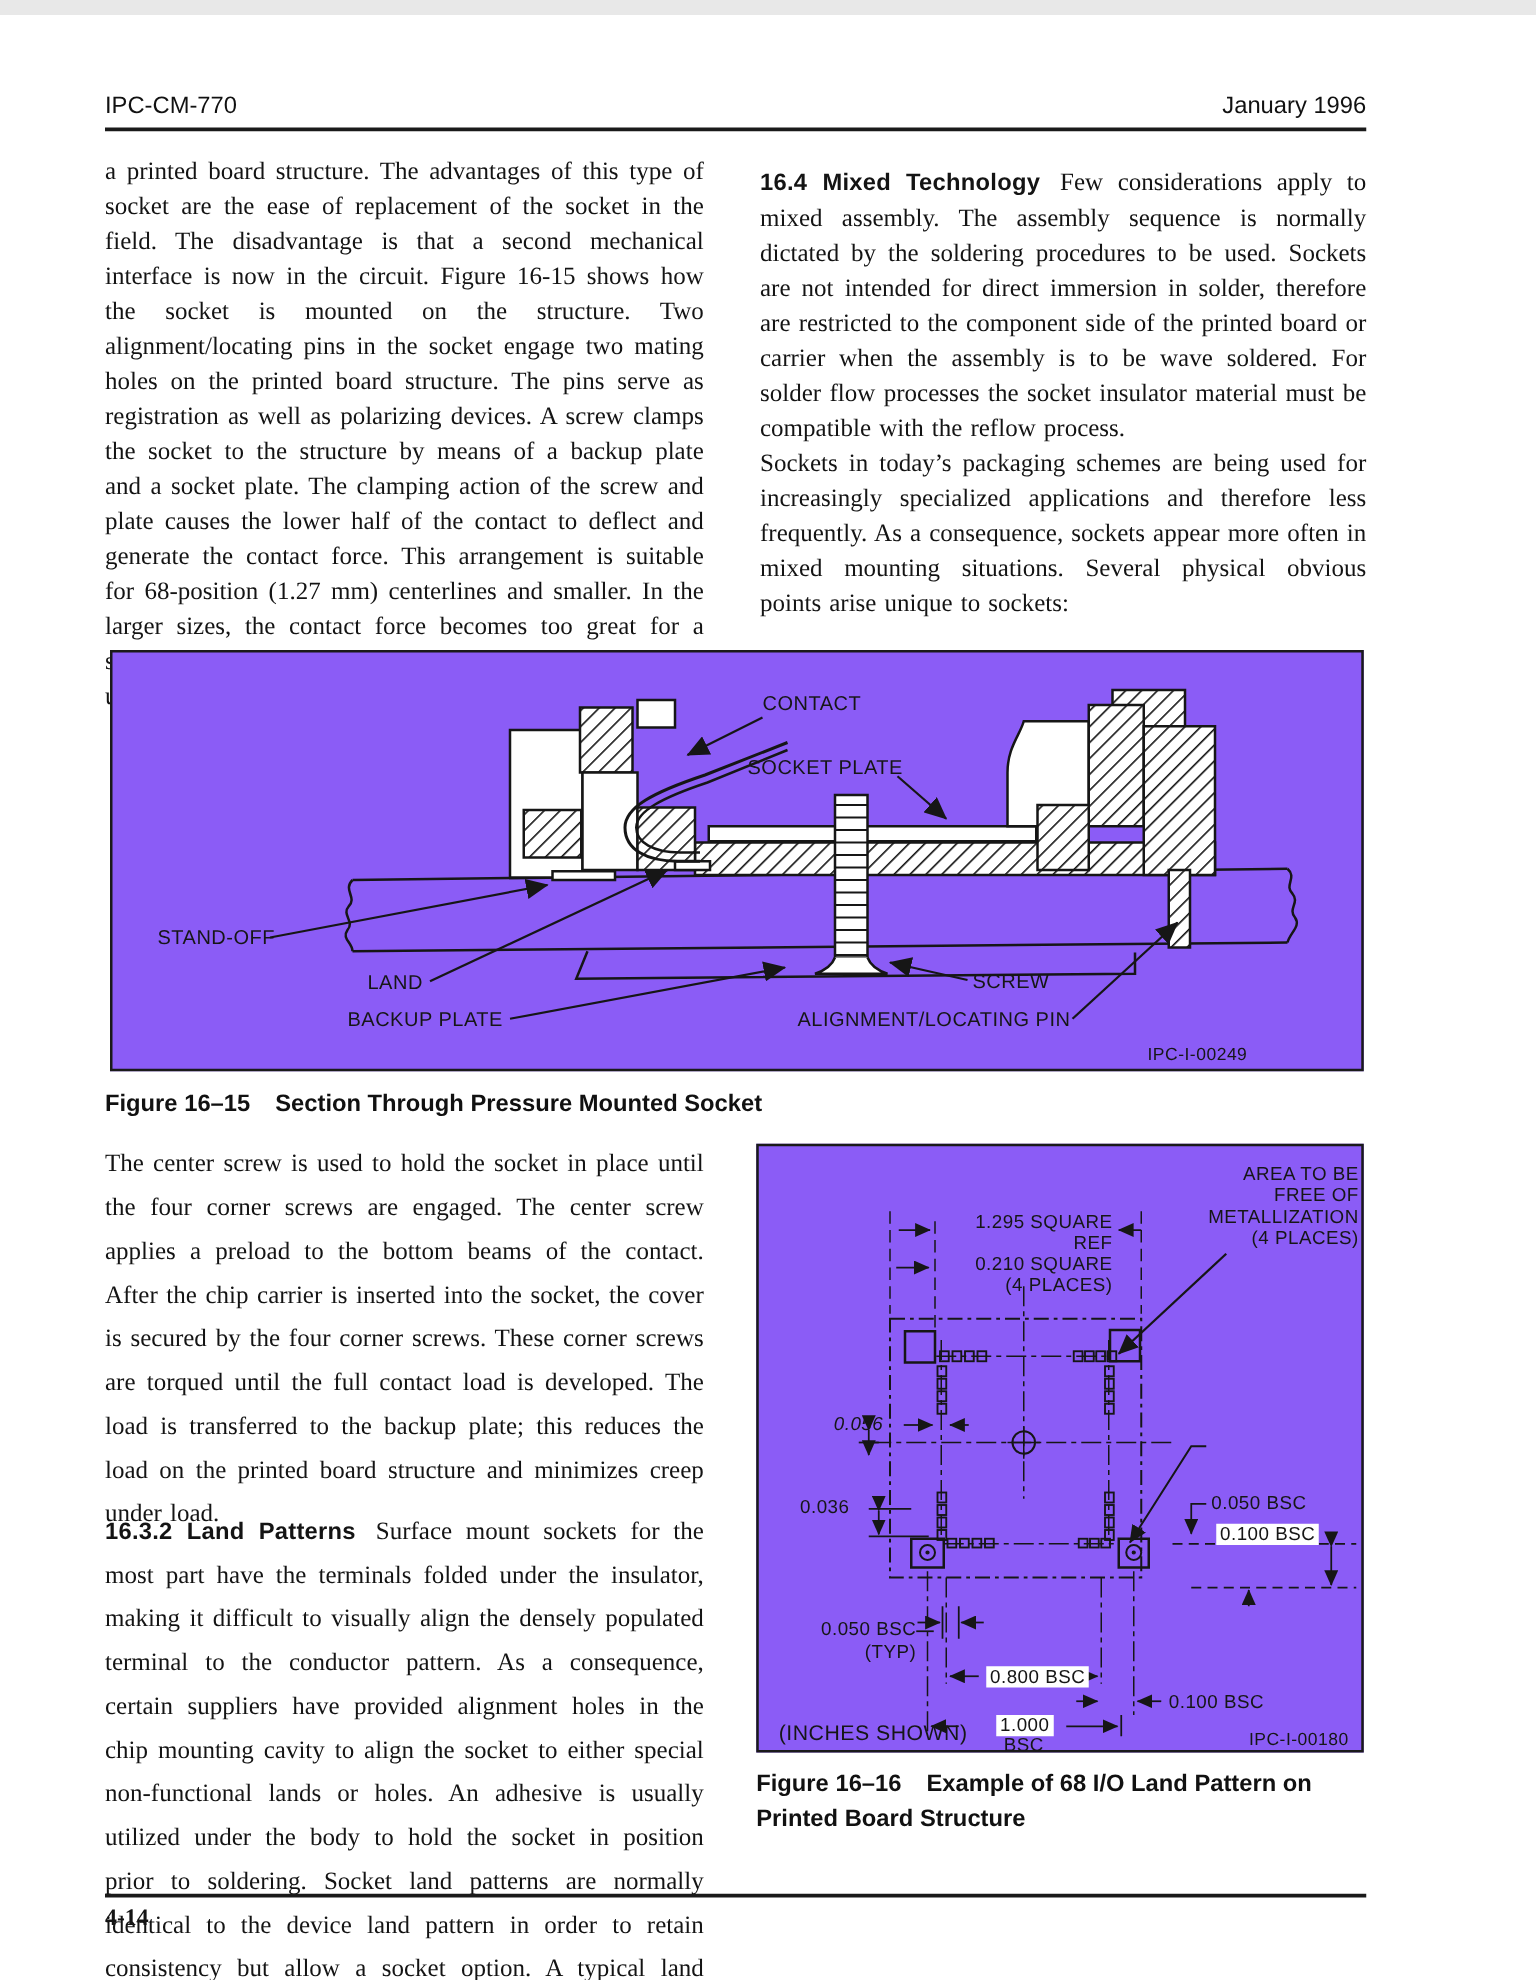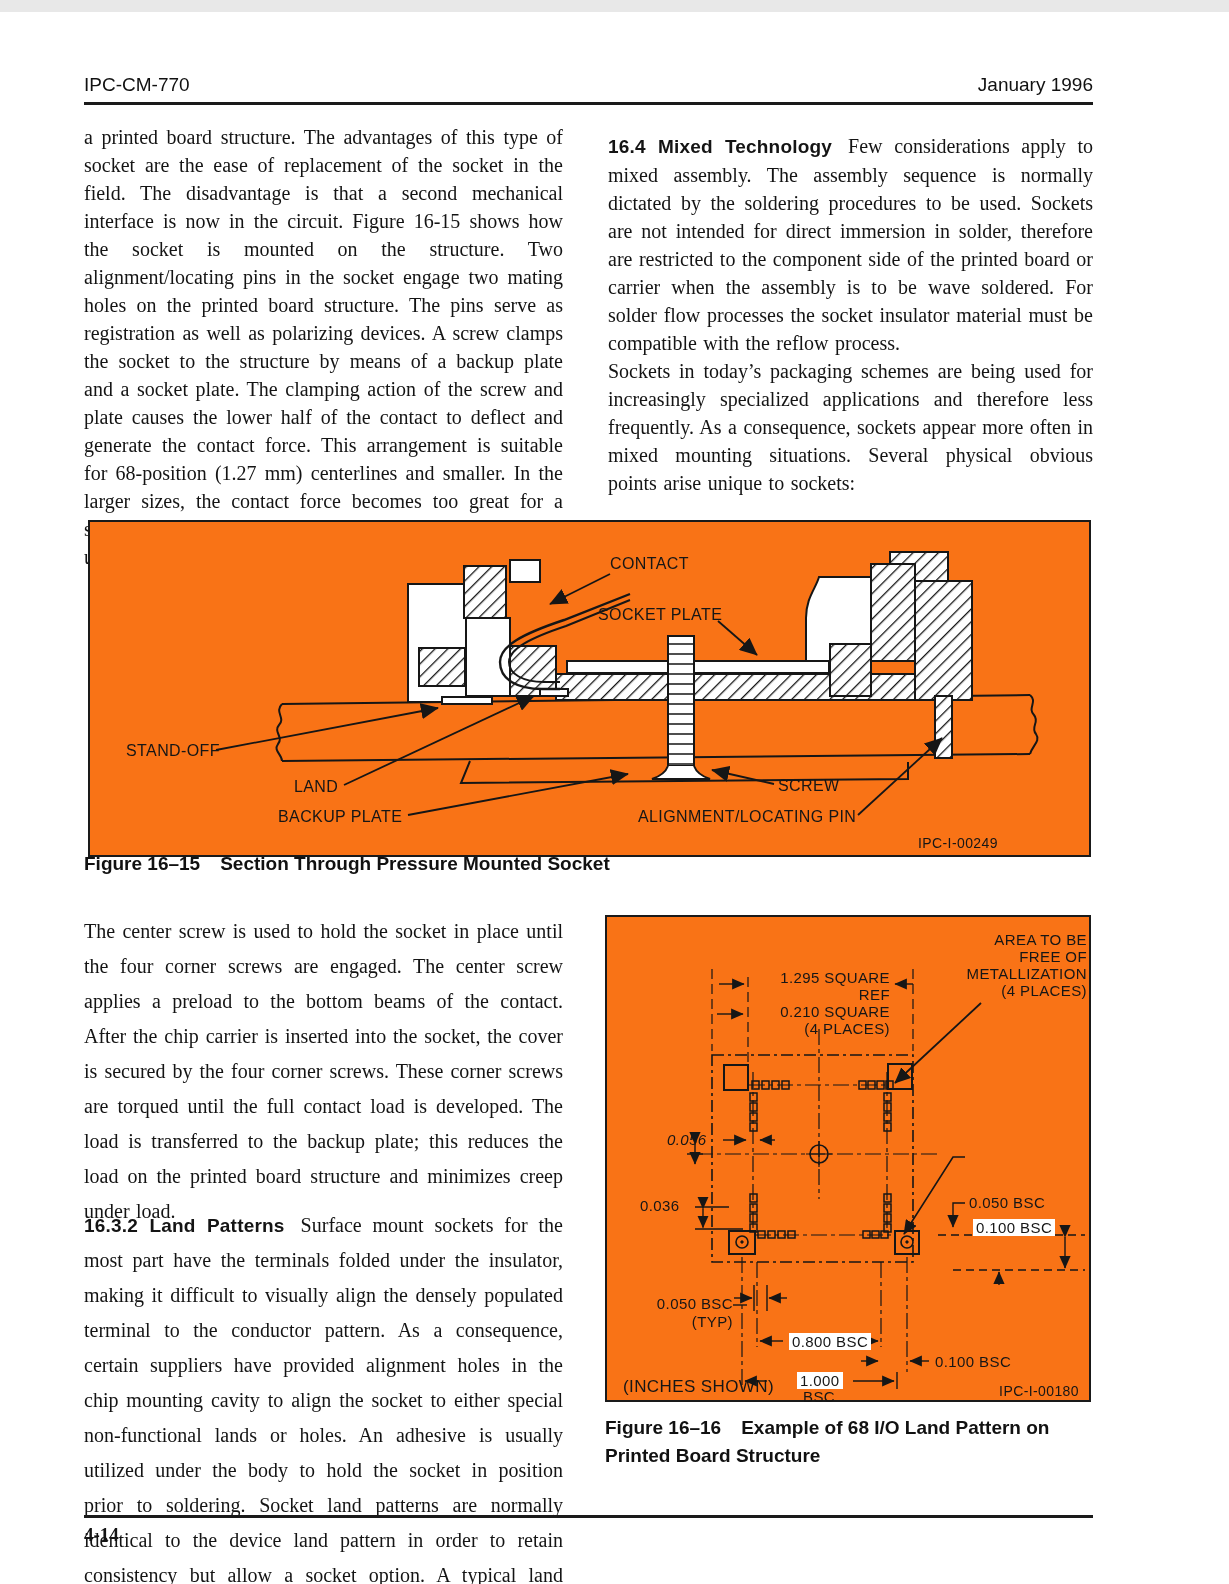--- a/index.html
+++ b/index.html
@@ -15,21 +15,21 @@
     word-spacing:1.5px;color:#141414;
   }
   .para-tight{line-height:35px;}
   .h-inline{
     font-family:"Liberation Sans", sans-serif;
     font-weight:bold;font-size:19px;letter-spacing:.2px;
     margin-right:16px;
   }
   .rule{background:#1a1a1a;height:3px;}
   .hdr-text{font-family:"Liberation Sans", sans-serif;font-size:19px;color:#111;}
-  .figbox{border:2.5px solid #1a1a1a;background:#f97316;}
+  .figbox{border:2.5px solid #1a1a1a;background:#8b5cf6;}
   .caption{
     font-family:"Liberation Sans", sans-serif;font-weight:bold;
     font-size:19px;line-height:28px;color:#111;
   }
   .caption .cap-gap{display:inline-block;width:20px;}
   .flabel{
     position:absolute;font-family:"Liberation Sans", sans-serif;
     font-size:16px;letter-spacing:.4px;color:#161616;white-space:pre-line;
   }
   .flabel.small{font-size:15px;}
@@ -117,21 +117,21 @@
     <div class="flabel" style="left:520px;top:33px;">CONTACT</div>
     <div class="flabel" style="left:508px;top:84px;">SOCKET PLATE</div>
     <div class="flabel" style="left:36px;top:220px;">STAND-OFF</div>
     <div class="flabel" style="left:204px;top:256px;">LAND</div>
     <div class="flabel" style="left:188px;top:286px;">BACKUP PLATE</div>
     <div class="flabel" style="left:688px;top:255px;">SCREW</div>
     <div class="flabel" style="left:548px;top:286px;">ALIGNMENT/LOCATING PIN</div>
     <div class="flabel tiny" style="left:828px;top:313px;width:160px;text-align:left;">IPC-I-00249</div>
   </div>
 
-  <div class="abs caption" style="left:84px;top:838px;width:1000px;">
+  <div class="abs caption" style="left:84px;top:858px;width:1000px;">
     <span>Figure 16–15</span><span class="cap-gap"></span><span>Section Through Pressure Mounted Socket</span>
   </div>
 
   <div class="abs para para-tight" style="left:84px;top:902px;width:479px;">The center screw is used to hold the socket in place until the four corner screws are engaged. The center screw applies a preload to the bottom beams of the contact. After the chip carrier is inserted into the socket, the cover is secured by the four corner screws. These corner screws are torqued until the full contact load is developed. The load is transferred to the backup plate; this reduces the load on the printed board structure and minimizes creep under load.</div>
 
 
   <div class="abs para para-tight" style="left:84px;top:1196px;width:479px;">
     <span class="h-inline">16.3.2 Land Patterns</span><span>Surface mount sockets for the most part have the terminals folded under the insulator, making it difficult to visually align the densely populated terminal to the conductor pattern. As a consequence, certain suppliers have provided alignment holes in the chip mounting cavity to align the socket to either special non-functional lands or holes. An adhesive is usually utilized under the body to hold the socket in position prior to soldering. Socket land patterns are normally identical to the device land pattern in order to retain consistency but allow a socket option. A typical land pattern pattern is shown in Figure 16-16.</span>
   </div>
 

